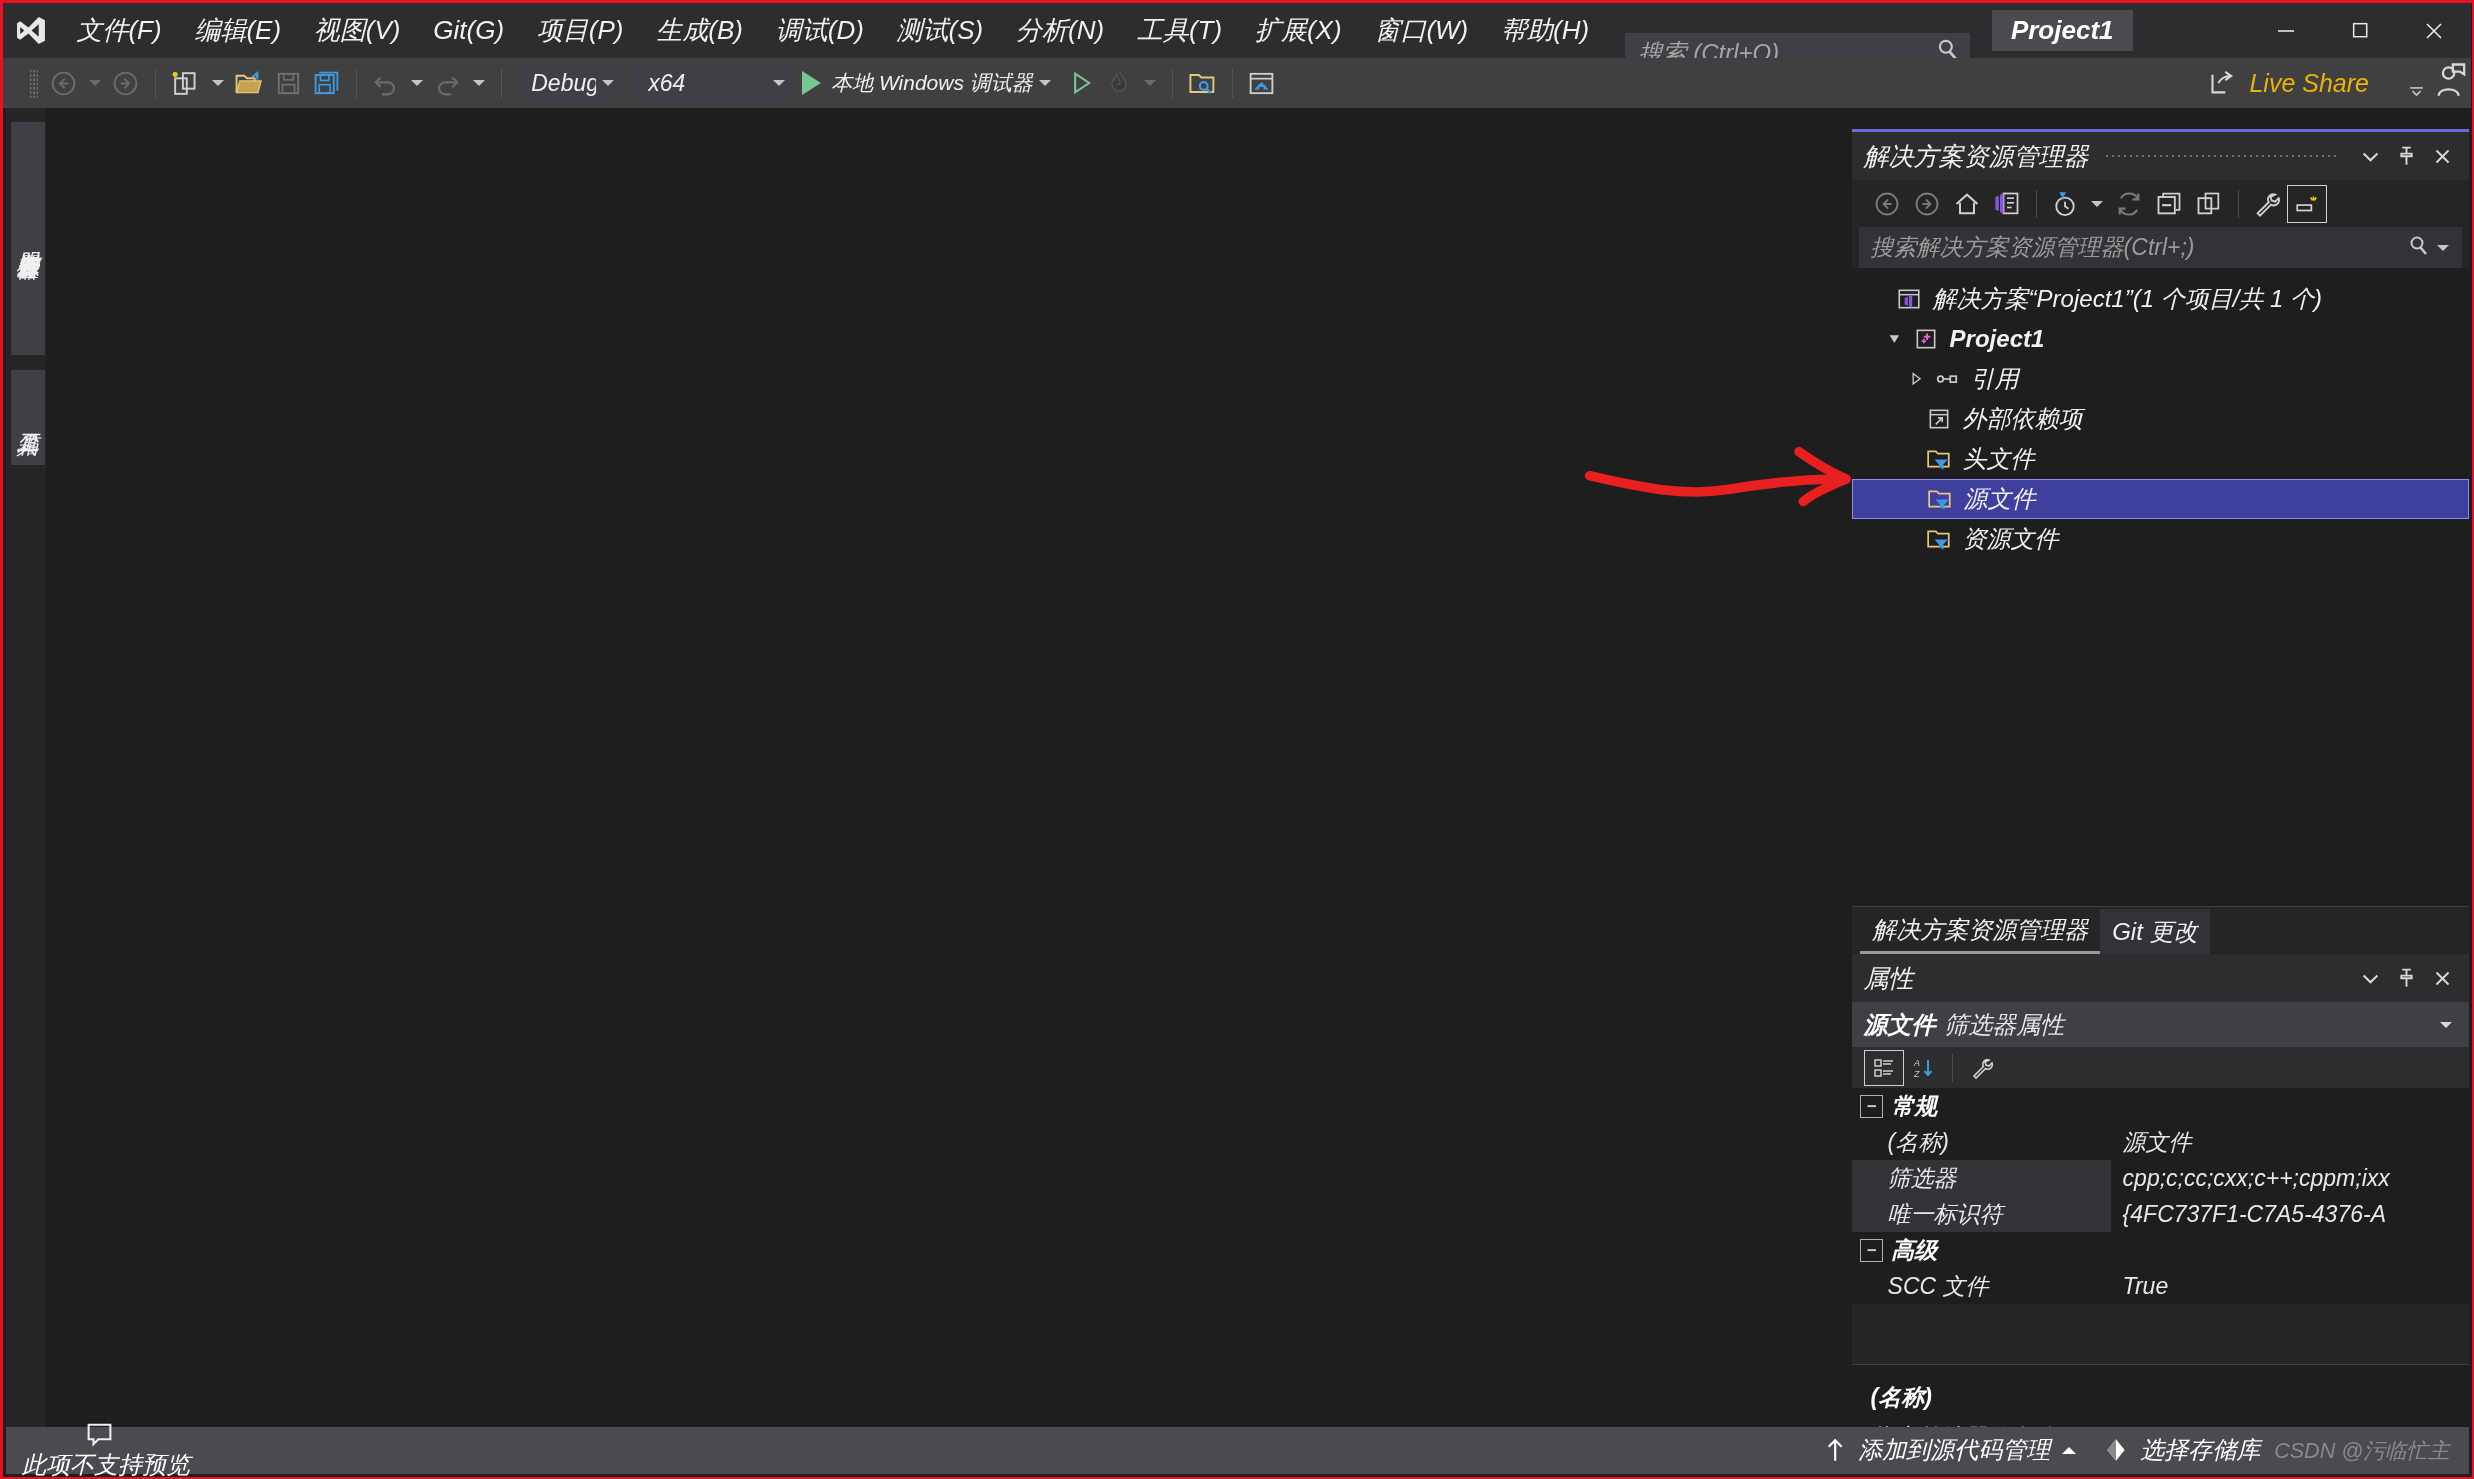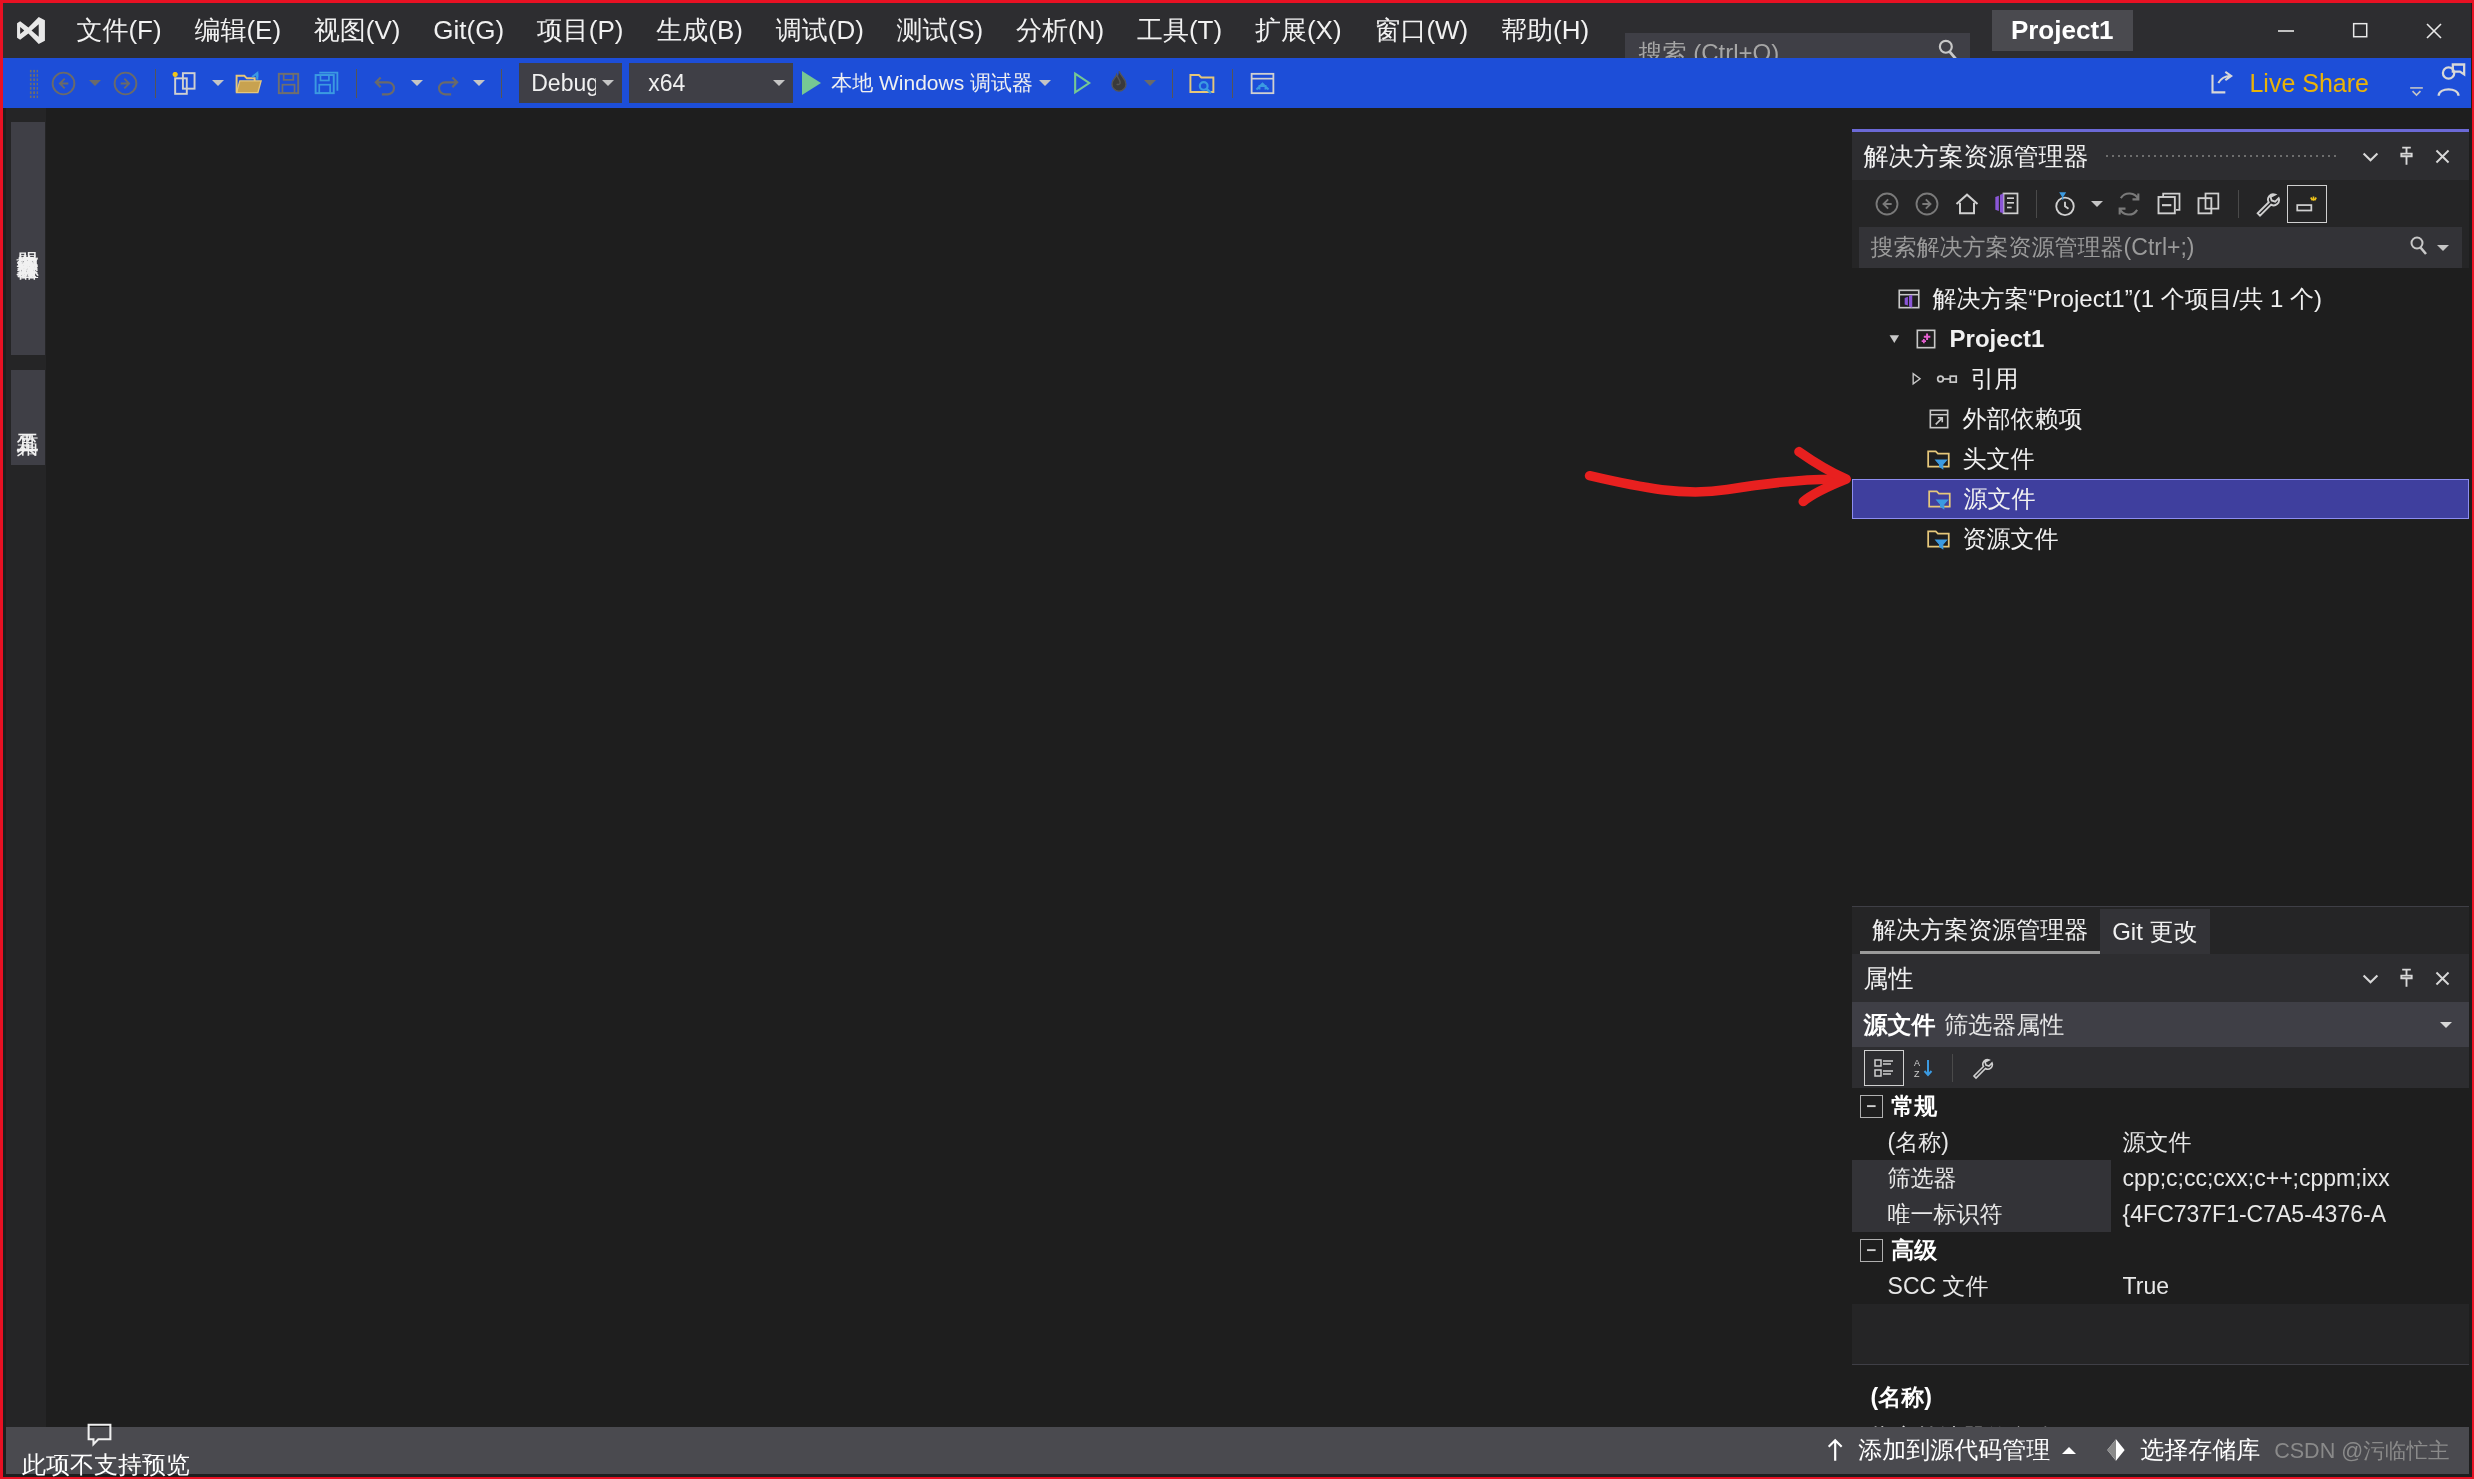--- a/index.html
+++ b/index.html
@@ -8,20 +8,21 @@
     background: #1e1e1e;
     font-family: "Liberation Sans", "DejaVu Sans", sans-serif;
     overflow: hidden;
   }
   #app {
     position: relative;
     width: 2475px; height: 1480px;
     background: #1e1e1e;
     border: 3.4px solid #e81123;
     overflow: hidden;
+    font-style: italic;
   }
 
   
   .titlebar {
     position: absolute; left: 0; top: 0; width: 2468px; height: 55px;
     background: #2d2d30;
     display: flex; align-items: center;
   }
   .vs-logo {
     width: 57px; height: 55px;
@@ -55,21 +56,21 @@
     display: flex; align-items: center;
   }
   .wc {
     width: 74px; height: 55px; display: flex; align-items: center; justify-content: center;
     color: #e8e8e8; font-size: 22.4px;
   }
 
   
   .toolbar {
     position: absolute; left: 0; top: 55px; width: 2468px; height: 50px;
-    background: #1d4ed8;
+    background: #404040;
     display: flex; align-items: center;
   }
   .tb-grip {
     width: 8.6px; height: 29px; margin-left: 26px; margin-right: 7px;
     background-image: radial-gradient(#6d6d6d 0.9px, transparent 0.9px);
     background-size: 3.4px 4.3px;
   }
   .tb-sep { width: 0.9px; height: 29px; background: #555; margin: 0 10.3px; }
   .tb-btn {
     height: 38px; min-width: 38px; display: flex; align-items: center; justify-content: center;

